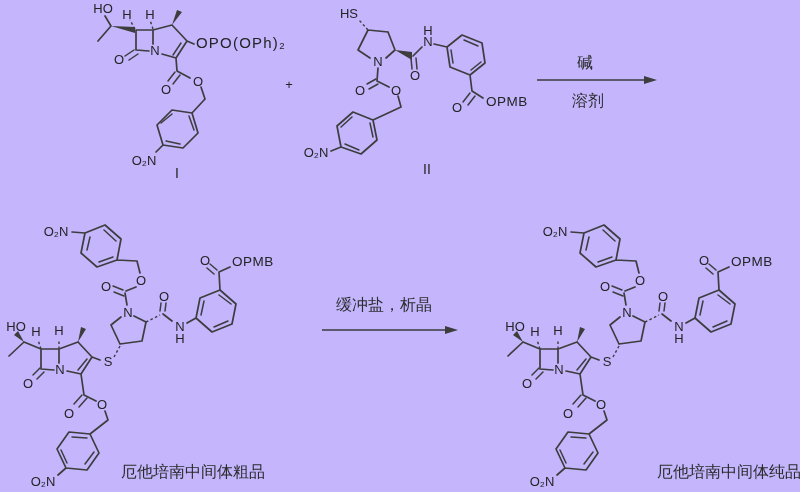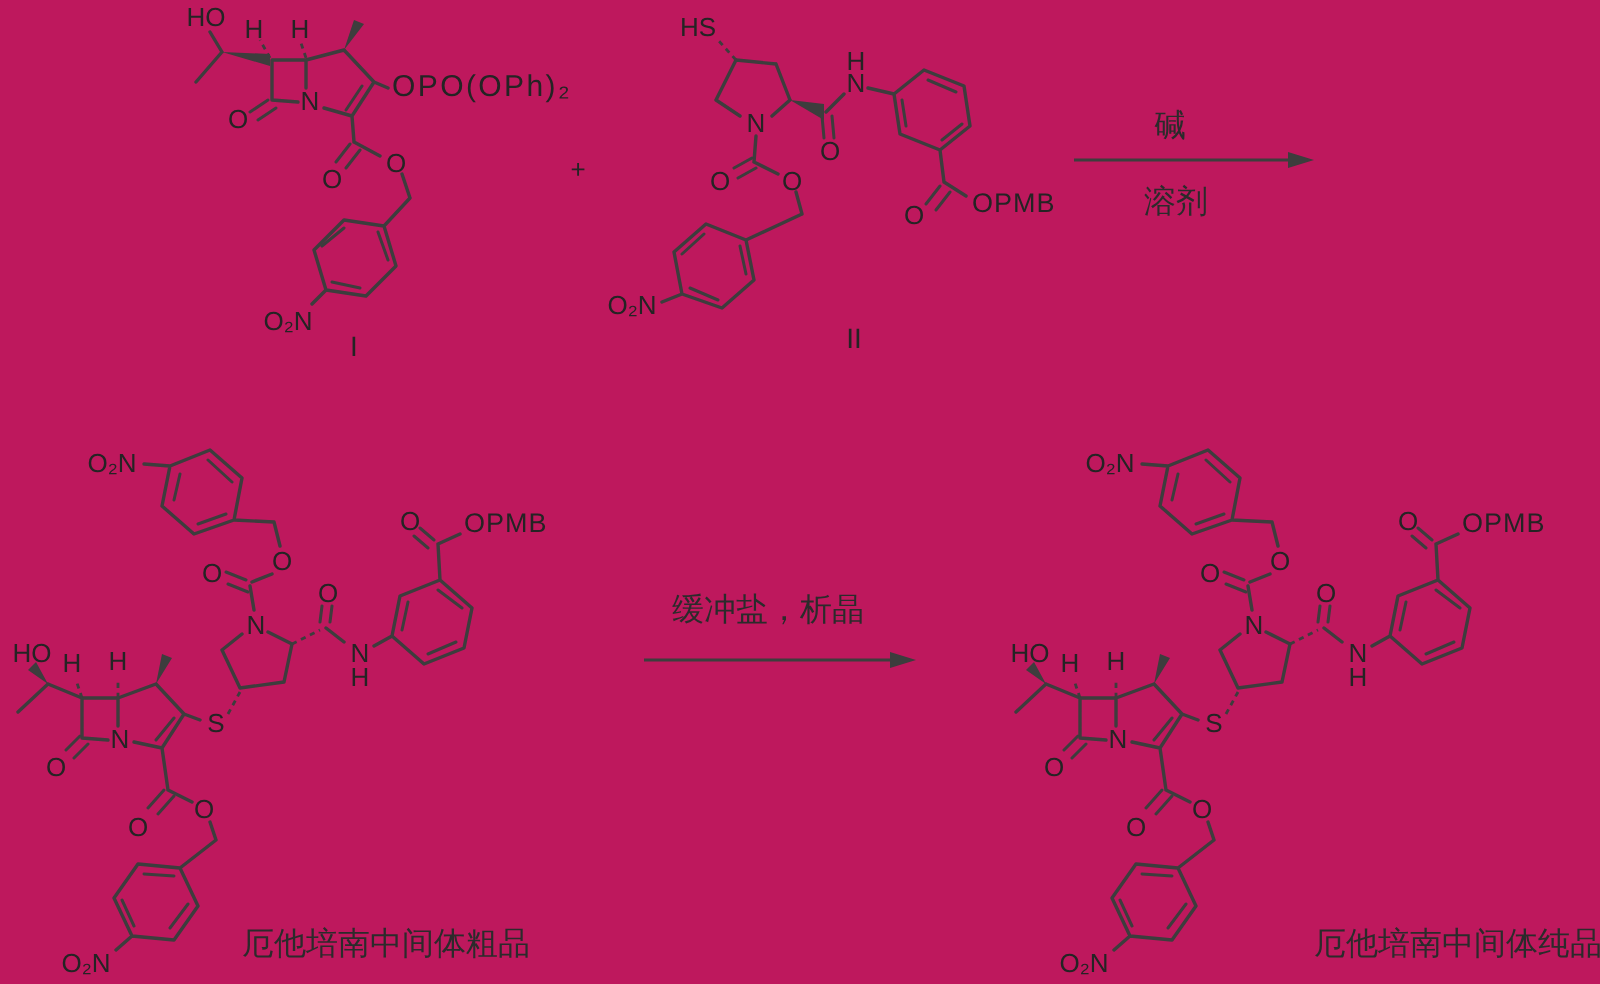--- a/index.html
+++ b/index.html
@@ -1,16 +1,16 @@
 <!DOCTYPE html>
 <html><head>
 <meta charset="utf-8">
 <style>
   html,body{margin:0;padding:0;background:#ffffff;}
-  .canvas{position:relative;width:800px;height:492px;background:#be185d;overflow:hidden;}
+  .canvas{position:relative;width:800px;height:492px;background:#c4b5fd;overflow:hidden;}
   svg{display:block;}
   .bond{stroke:#3d3d3d;stroke-width:1.7;fill:none;stroke-linecap:round;stroke-linejoin:round;}
   .dbl{stroke:#3d3d3d;stroke-width:1.5;fill:none;stroke-linecap:round;}
   .dash{stroke:#3d3d3d;stroke-width:1.4;fill:none;stroke-dasharray:2.6,2.4;stroke-linecap:butt;}
   .wedge{fill:#3d3d3d;stroke:none;}
   .arrowline{stroke:#3d3d3d;stroke-width:1.6;fill:none;}
   .ah{fill:#3d3d3d;stroke:none;}
   text{fill:#242424;font-family:"Liberation Sans","DejaVu Sans",sans-serif;font-size:13px;text-anchor:middle;}
   .big{font-size:15px;letter-spacing:1.2px;text-anchor:start;}
   .opmb{font-size:13.5px;letter-spacing:.5px;text-anchor:start;}

